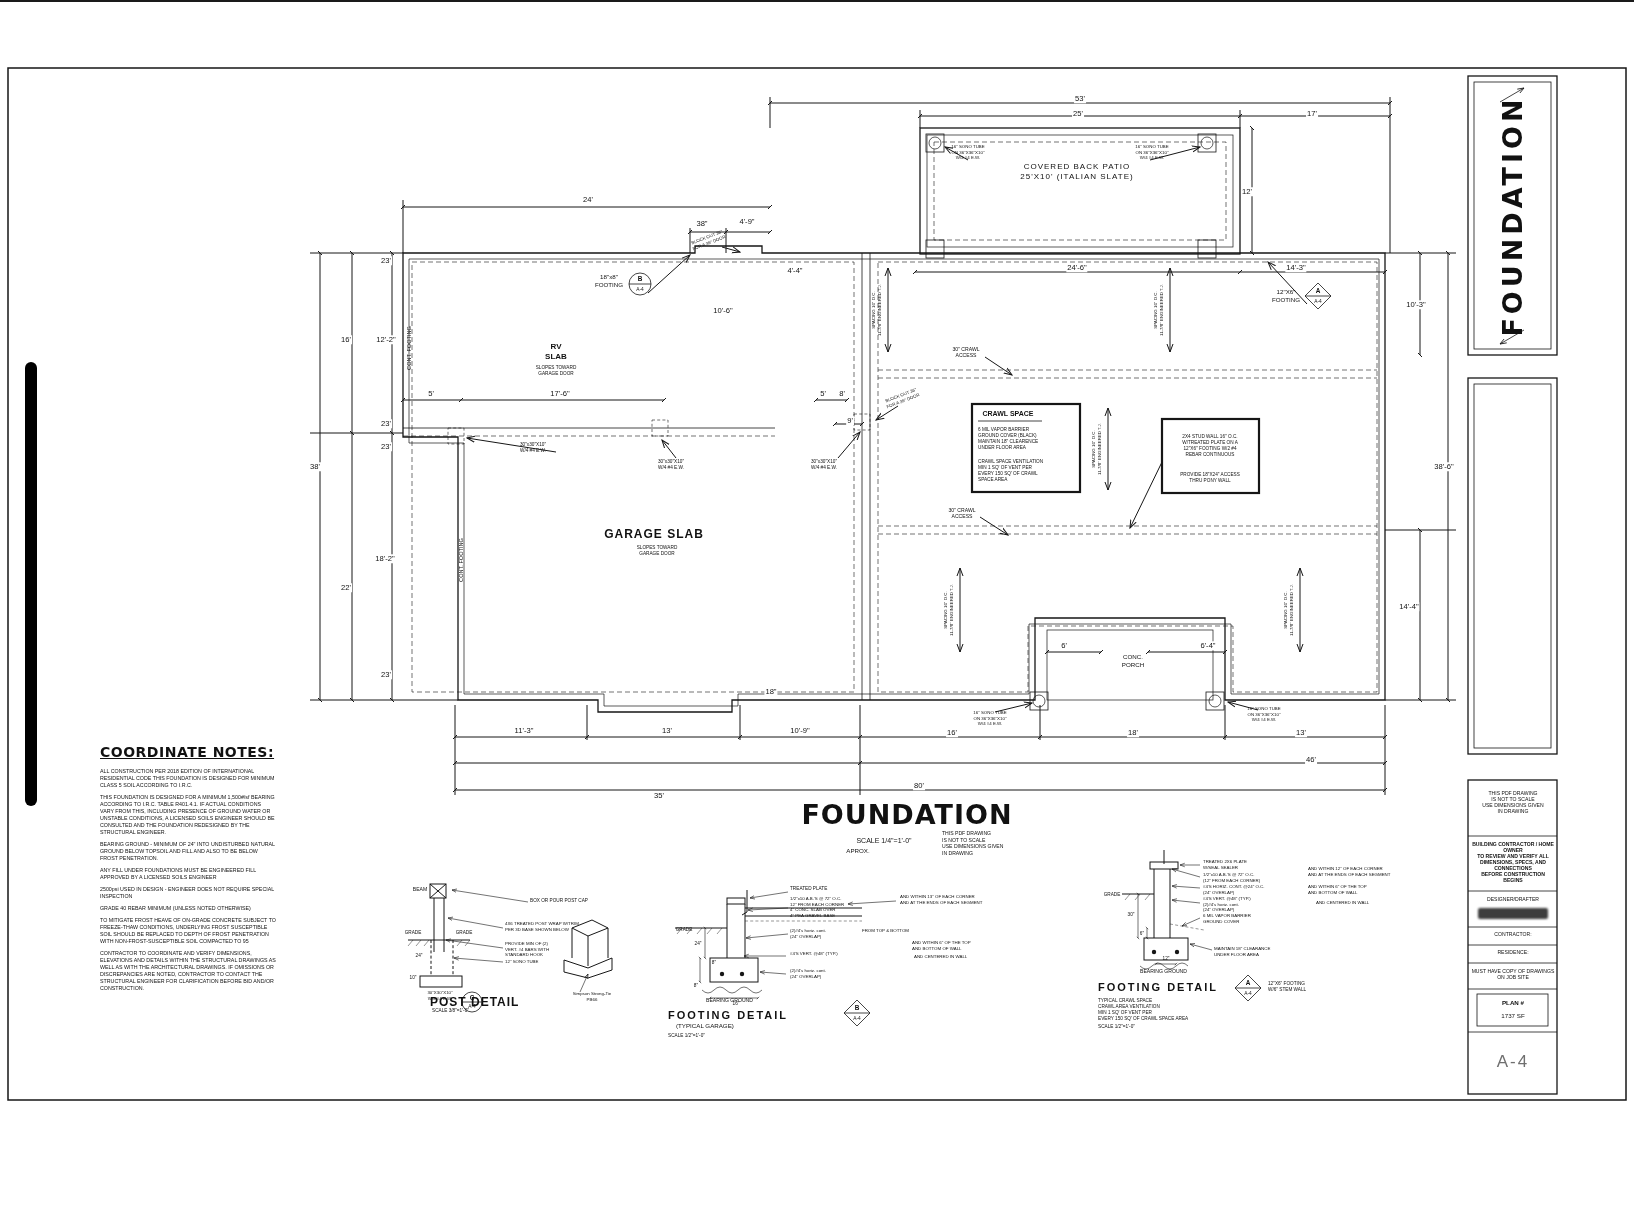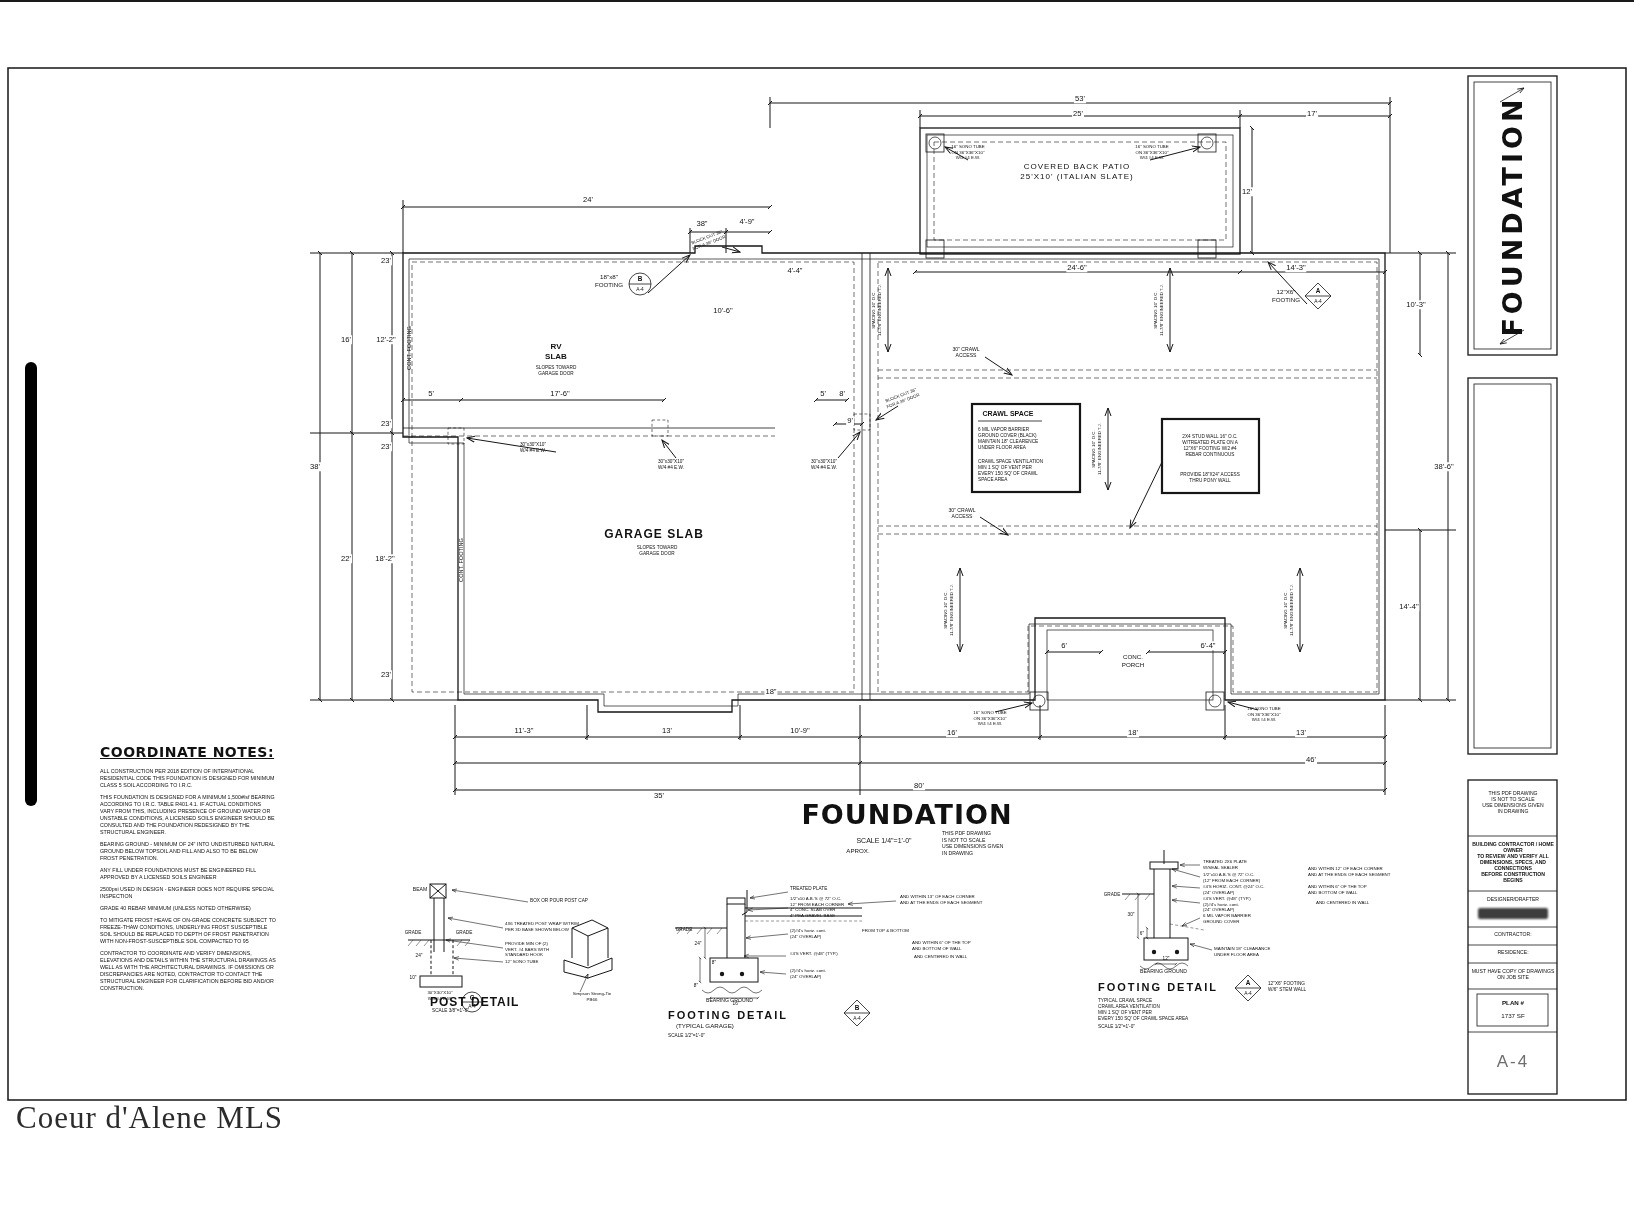--- a/index.html
+++ b/index.html
@@ -286,21 +286,21 @@
 <div class="lab dim" style="left:1247px;top:192px">12'</div>
 <div class="lab dim" style="left:588px;top:200px">24'</div>
 <div class="lab dim" style="left:702px;top:224px">38"</div>
 <div class="lab dim" style="left:747px;top:222px">4'-9"</div>
 <div class="lab dim" style="left:386px;top:261px">23'</div>
 <div class="lab dim" style="left:346px;top:340px">16'</div>
 <div class="lab dim" style="left:386px;top:340px">12'-2"</div>
 <div class="lab dim" style="left:315px;top:467px">38'</div>
 <div class="lab dim" style="left:386px;top:424px">23'</div>
 <div class="lab dim" style="left:386px;top:447px">23'</div>
-<div class="lab dim" style="left:346px;top:559px">22'</div>
+<div class="lab dim" style="left:346px;top:588px">22'</div>
 <div class="lab dim" style="left:385px;top:559px">18'-2"</div>
 <div class="lab dim" style="left:386px;top:675px">23'</div>
 <div class="lab dim" style="left:524px;top:731px">11'-3"</div>
 <div class="lab dim" style="left:667px;top:731px">13'</div>
 <div class="lab dim" style="left:800px;top:731px">10'-9"</div>
 <div class="lab dim" style="left:659px;top:796px">35'</div>
 <div class="lab dim" style="left:919px;top:786px">80'</div>
 <div class="lab dim" style="left:952px;top:733px">16'</div>
 <div class="lab dim" style="left:1133px;top:733px">18'</div>
 <div class="lab dim" style="left:1301px;top:733px">13'</div>
@@ -511,14 +511,13 @@
 <div class="cell" style="top:906px"><div class="redact"></div></div>
 <div class="cell f5" style="top:931px">CONTRACTOR:</div>
 <div class="cell f5" style="top:949px">RESIDENCE:</div>
 <div class="cell f5" style="top:968px">MUST HAVE COPY OF DRAWINGS
 ON JOB SITE</div>
 <div class="cell f6 bold" style="top:999px">PLAN  #</div>
 <div class="cell f6" style="top:1012px">1737 SF</div>
 <div class="sheetnum">A-4</div>
 
 <div class="scrollbar"></div>
-<div class="watermark">Coeur d'Alene MLS</div>
 </div>
 
 </body></html>

